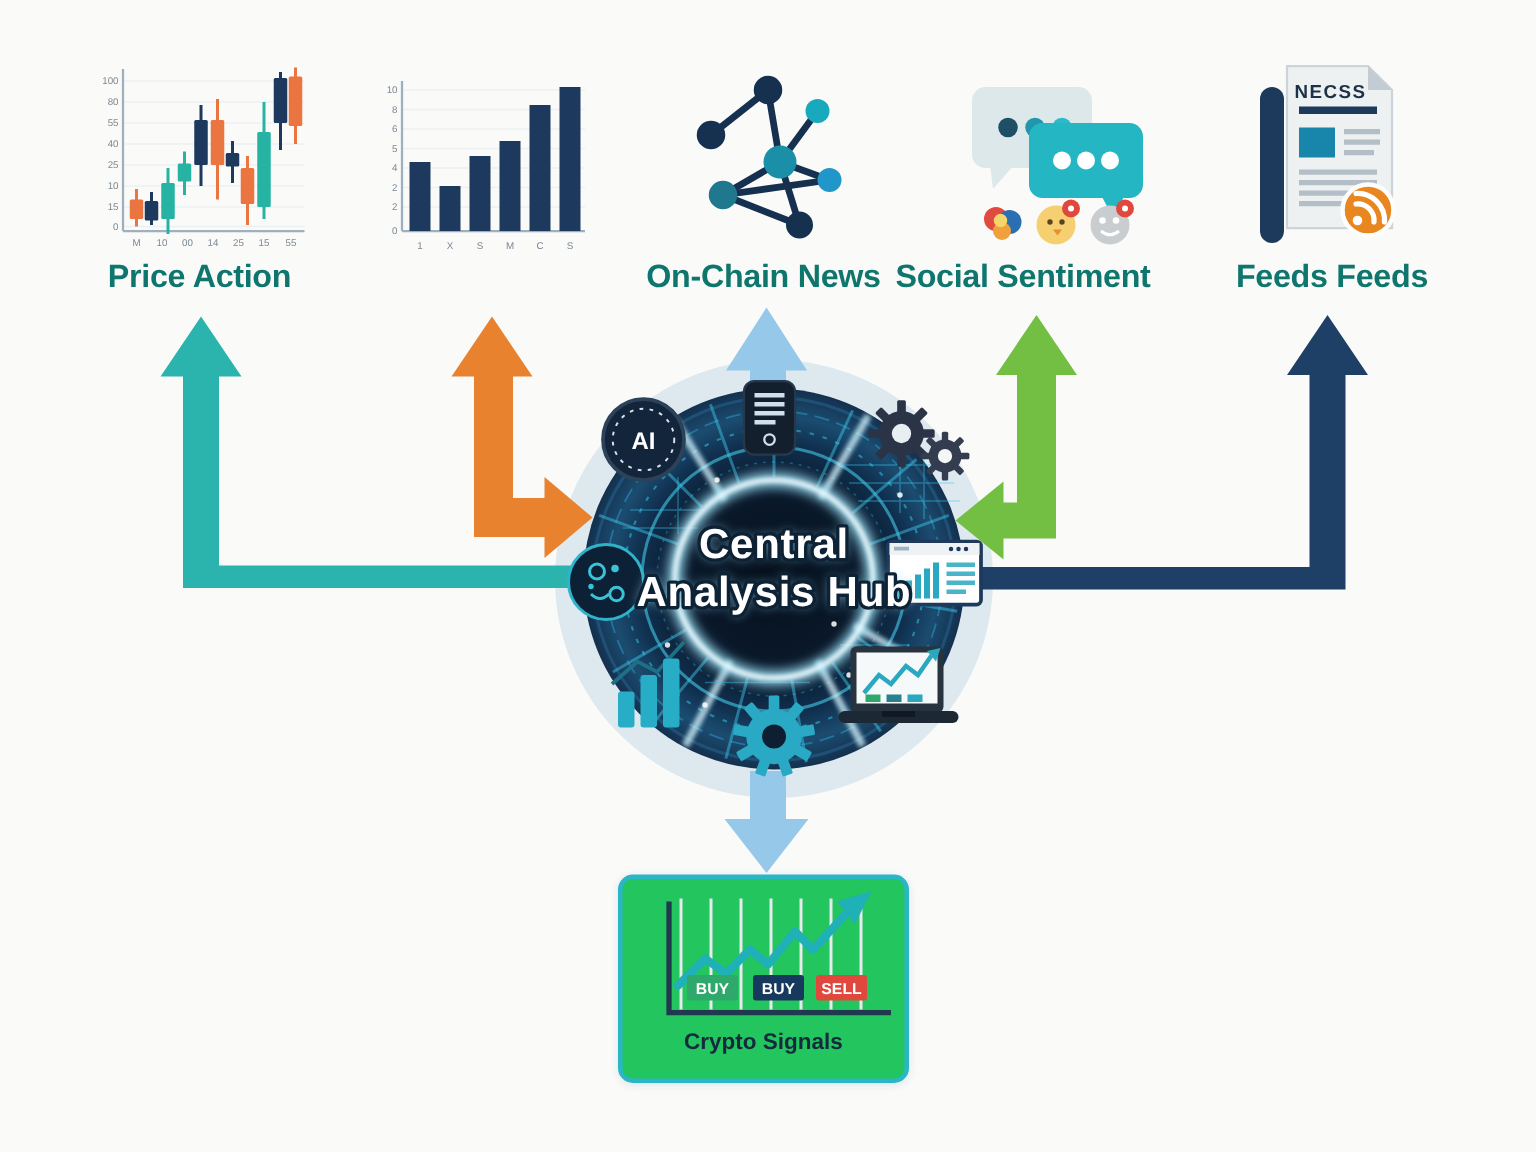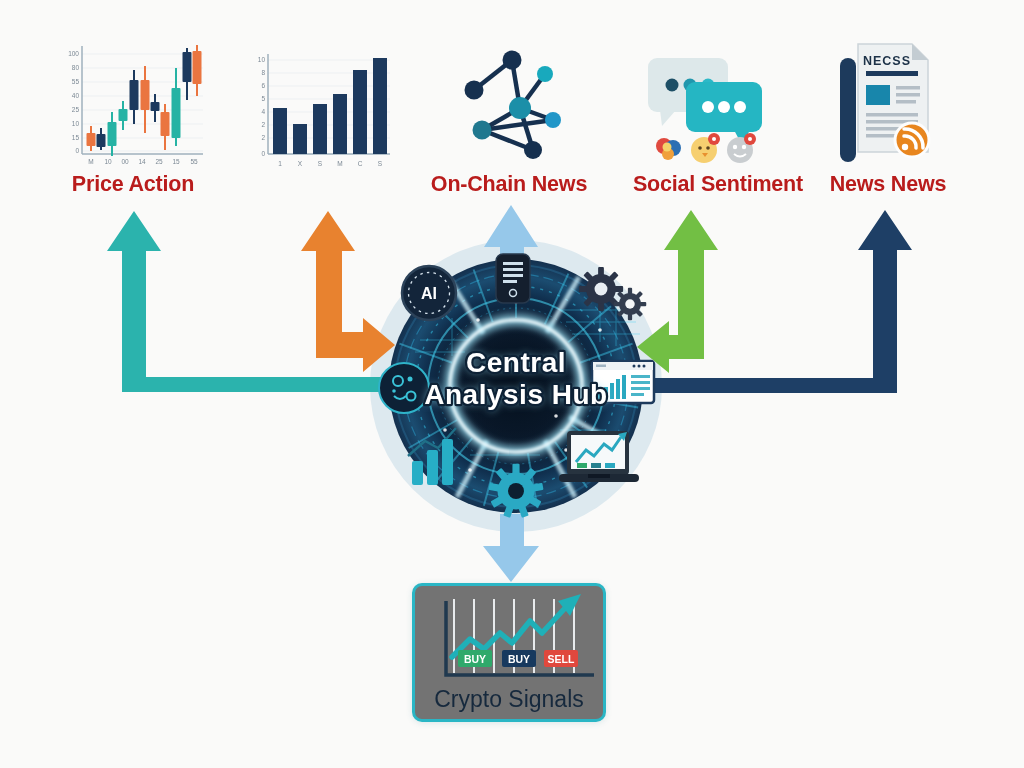--- a/index.html
+++ b/index.html
@@ -1,26 +1,26 @@
 <!DOCTYPE html>
 <html><head>
 <meta charset="utf-8">
 <style>
   html,body{margin:0;padding:0;background:#fafaf9;}
   .stage{position:relative;width:1024px;height:768px;background:#fafaf9;overflow:hidden;
          font-family:"Liberation Sans",sans-serif;}
   .overlay{position:absolute;left:0;top:0;}
   .icon-svg{position:absolute;}
   .src-label{position:absolute;top:172px;width:230px;text-align:center;font-size:21.5px;
-             font-weight:800;color:#b91c1c;letter-spacing:-0.2px;}
-  .crypto-box{position:absolute;left:412px;top:583px;width:194px;height:139px;background:#737373;
+             font-weight:800;color:#0f766e;letter-spacing:-0.2px;}
+  .crypto-box{position:absolute;left:412px;top:583px;width:194px;height:139px;background:#22c55e;
               border:3px solid #2ab6c5;border-radius:10px;box-sizing:border-box;
               box-shadow:0 1px 6px rgba(40,120,140,.15);}
   .crypto-box svg{display:block;margin:7px auto 0;}
-  .crypto-label{font-size:23px;font-weight:400;color:#16293d;text-align:center;margin-top:1px;}
+  .crypto-label{font-size:15px;font-weight:700;color:#16293d;text-align:center;margin-top:1px;}
   .hub-title{font-family:"Liberation Sans",sans-serif;font-weight:800;font-size:28px;fill:#ffffff;
              stroke:#0e2236;stroke-width:4.5px;paint-order:stroke;stroke-linejoin:round;letter-spacing:.5px;}
   .hub-title-glow{font-family:"Liberation Sans",sans-serif;font-weight:800;font-size:28px;fill:#8fd8f0;
              filter:url(#softBlur);opacity:.9;letter-spacing:.5px;}
 </style>
 </head>
 <body>
 
 <div class="stage">
 
@@ -389,22 +389,22 @@
     <g>
       <circle cx="84" cy="104" r="17" fill="#e8861f" stroke="#fdfdfd" stroke-width="3"></circle>
       <circle cx="77" cy="111" r="3.2" fill="#ffffff"></circle>
       <path d="M76,100 a11,11 0 0 1 12,12" fill="none" stroke="#ffffff" stroke-width="3.5" stroke-linecap="round"></path>
       <path d="M76,93 a18,18 0 0 1 19,19" fill="none" stroke="#ffffff" stroke-width="3.5" stroke-linecap="round"></path>
     </g>
   </svg>
 
   <div class="src-label" style="left:18px;">Price Action</div>
   <div class="src-label" style="left:394px;">On-Chain News</div>
-  <div class="src-label" style="left:603px;">Social Sentiment</div>
-  <div class="src-label" style="left:773px;">News News</div>
+  <div class="src-label" style="left:567px;">Social Sentiment</div>
+  <div class="src-label" style="left:773px;">Feeds Feeds</div>
 
   <div class="crypto-box">
     <svg width="182" height="92" viewBox="0 0 182 92">
       <g stroke="#e8ebed" stroke-width="2">
         <line x1="36" y1="6" x2="36" y2="80"></line>
           <line x1="56" y1="6" x2="56" y2="80"></line>
         <line x1="76" y1="6" x2="76" y2="80"></line>
           <line x1="96" y1="6" x2="96" y2="80"></line>
         <line x1="116" y1="6" x2="116" y2="80"></line>
           <line x1="136" y1="6" x2="136" y2="80"></line>

